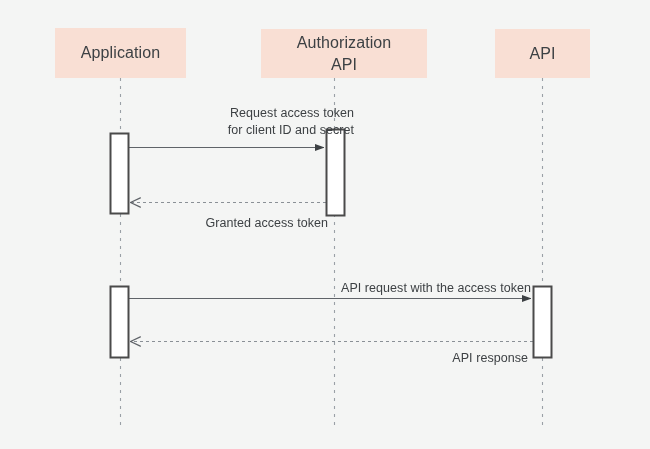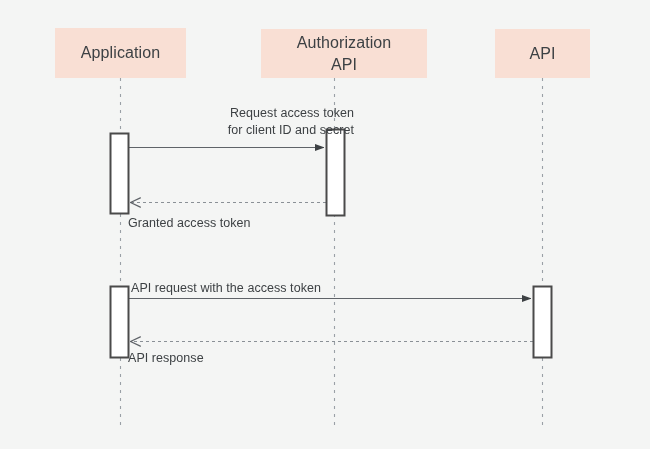--- a/index.html
+++ b/index.html
@@ -39,21 +39,21 @@
     letter-spacing: 0.1px;
     box-sizing: border-box;
     padding: 2px 6px;
   }
   .msg-label {
     position: absolute;
     color: #3d4144;
     font-size: 12.5px;
     line-height: 1.35;
     letter-spacing: 0.05px;
-    text-align: left;
+    text-align: right;
     white-space: pre-line;
     box-sizing: border-box;
   }
   .msg-label.left-align {
     text-align: right;
   }
 </style>
 </head>
 <body>
 

